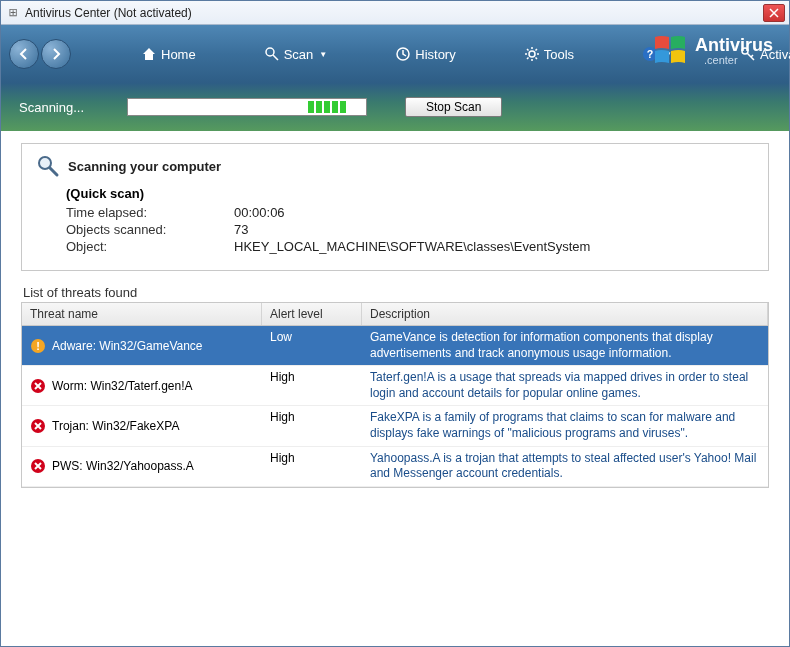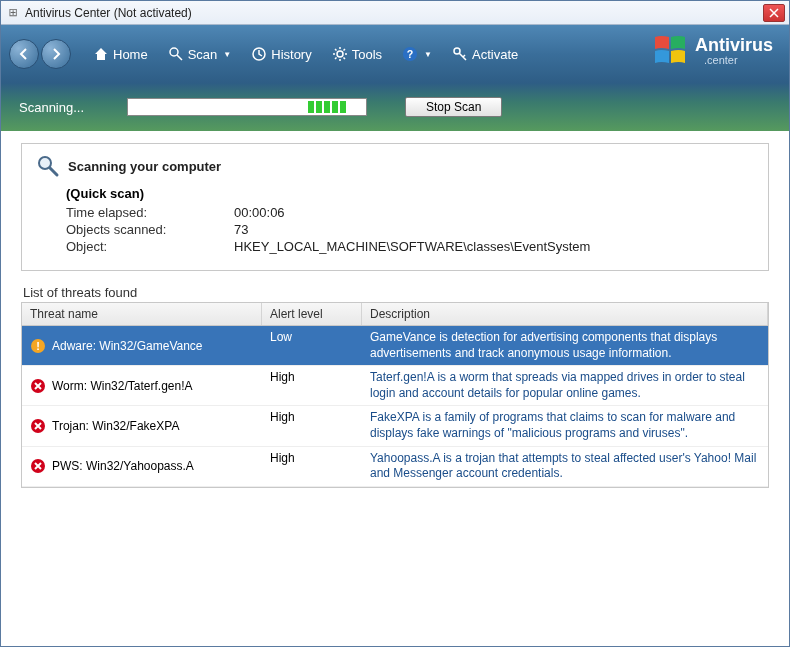--- a/index.html
+++ b/index.html
@@ -8,21 +8,21 @@
 .window { border: 1px solid #5a7aa0; width: 790px; height: 647px; display: flex; flex-direction: column; }
 
 
 .titlebar { height: 24px; background: linear-gradient(to bottom, #f5f8fc, #e8eef7); display: flex; align-items: center; padding: 0 4px; border-bottom: 1px solid #a8b8cc; }
 .titlebar-icon { width: 16px; height: 16px; margin-right: 4px; display: flex; align-items: center; justify-content: center; font-size: 11px; color: #666; }
 .titlebar-text { font-size: 12px; color: #222; flex: 1; }
 .close-btn { width: 22px; height: 18px; background: linear-gradient(to bottom, #e55, #c33); border: 1px solid #933; border-radius: 2px; display: flex; align-items: center; justify-content: center; cursor: pointer; }
 .close-btn svg { width: 10px; height: 10px; }
 
 
-.toolbar { height: 58px; background: linear-gradient(to bottom, #4f87b5 0%, #3a6e9a 50%, #2e5d85 100%); display: flex; align-items: center; padding: 0 8px; color: #fff; position: relative; }
+.toolbar { height: 58px; background: linear-gradient(to bottom, #4f87b5 0%, #3a6e9a 50%, #2e5d85 100%); display: flex; align-items: center; padding: 0 8px; color: #fff; position: relative; gap: 48px; }
 .nav-btns { display: flex; gap: 2px; margin-right: 12px; }
 .nav-circle { width: 30px; height: 30px; border-radius: 50%; background: radial-gradient(circle at 30% 30%, #8bb3d6, #3a6e9a); border: 1px solid #2a5075; display: flex; align-items: center; justify-content: center; cursor: pointer; }
 .tool-item { display: flex; align-items: center; padding: 0 10px; height: 100%; cursor: pointer; font-size: 13px; gap: 4px; }
 .tool-icon { width: 16px; height: 16px; display: flex; align-items: center; justify-content: center; }
 .dropdown-arrow { font-size: 8px; margin-left: 2px; }
 .brand { position: absolute; right: 16px; top: 8px; display: flex; align-items: center; gap: 8px; }
 .brand-flag { width: 34px; height: 34px; }
 .brand-text { font-size: 18px; font-weight: bold; color: #fff; }
 .brand-sub { font-size: 11px; color: #cde; display: block; margin-top: -2px; margin-left: 9px; }
 
@@ -213,32 +213,32 @@
       <div id="threat-body">
           <div class="threat-row selected">
             <div class="t-cell col-name">
               <span class="threat-icon"><svg viewBox="0 0 16 16">
                   <circle cx="8" cy="8" r="7" fill="#f5a623"></circle>
                   <text x="8" y="12" text-anchor="middle" fill="#fff" font-size="11" font-weight="bold">!</text>
                 </svg></span>
               <span>Adware: Win32/GameVance</span>
             </div>
             <div class="t-cell col-level">Low</div>
-            <div class="t-cell col-desc">GameVance is detection for advertising components that displays advertisements and track anonymous usage information.</div>
+            <div class="t-cell col-desc">GameVance is detection for information components that display advertisements and track anonymous usage information.</div>
           </div>
           <div class="threat-row">
             <div class="t-cell col-name">
               <span class="threat-icon"><svg viewBox="0 0 16 16">
                   <circle cx="8" cy="8" r="7" fill="#d0021b"></circle>
                   <path d="M5 5 L11 11 M11 5 L5 11" stroke="#fff" stroke-width="2"></path>
                 </svg></span>
               <span>Worm: Win32/Taterf.gen!A</span>
             </div>
             <div class="t-cell col-level">High</div>
-            <div class="t-cell col-desc">Taterf.gen!A is a worm that spreads via mapped drives in order to steal login and account details for popular online games.</div>
+            <div class="t-cell col-desc">Taterf.gen!A is a usage that spreads via mapped drives in order to steal login and account details for popular online games.</div>
           </div>
           <div class="threat-row">
             <div class="t-cell col-name">
               <span class="threat-icon"><svg viewBox="0 0 16 16">
                   <circle cx="8" cy="8" r="7" fill="#d0021b"></circle>
                   <path d="M5 5 L11 11 M11 5 L5 11" stroke="#fff" stroke-width="2"></path>
                 </svg></span>
               <span>Trojan: Win32/FakeXPA</span>
             </div>
             <div class="t-cell col-level">High</div>

